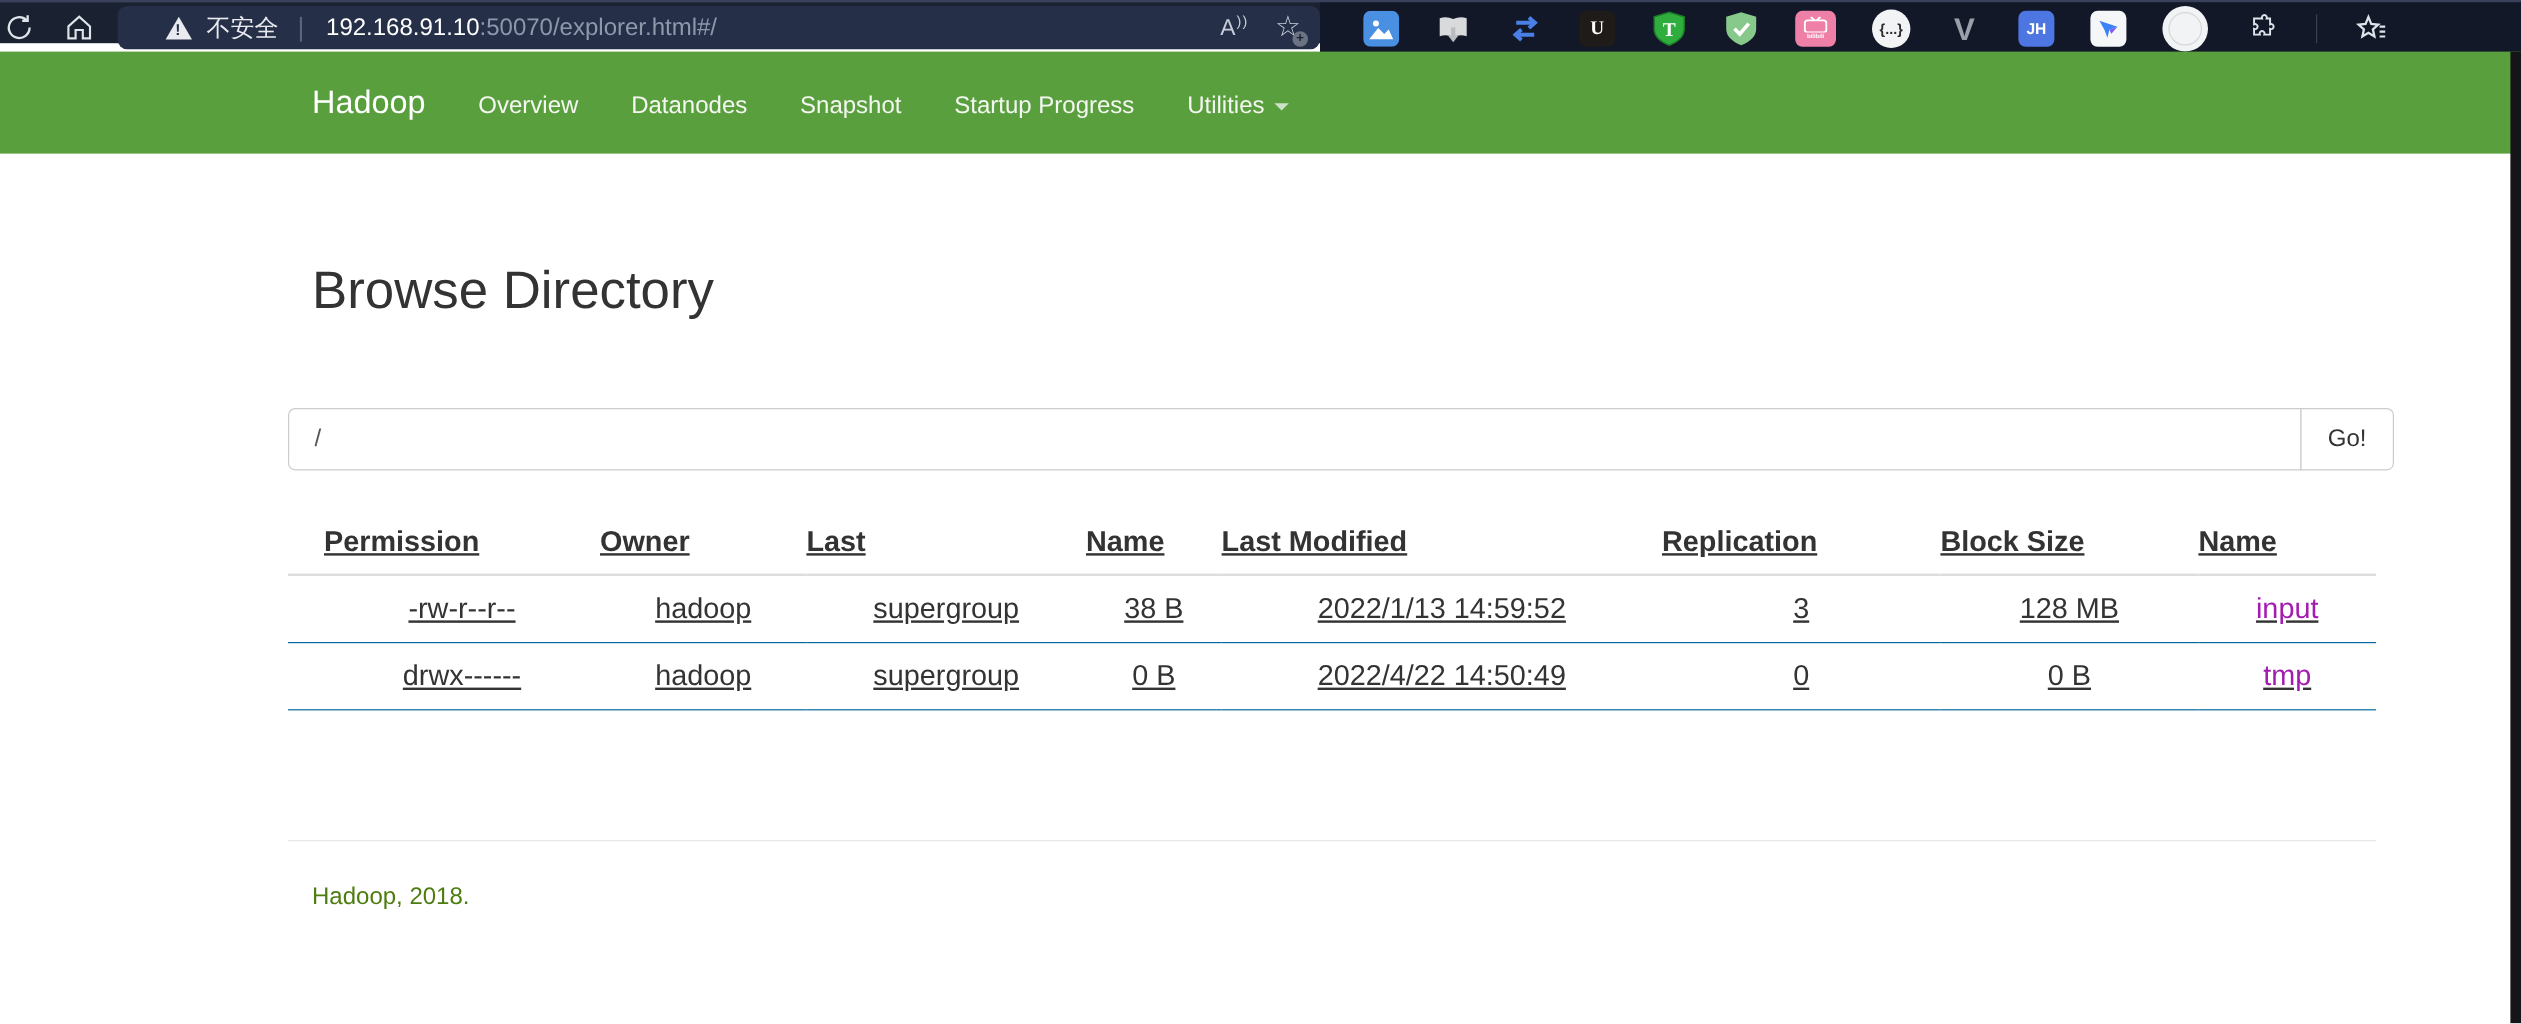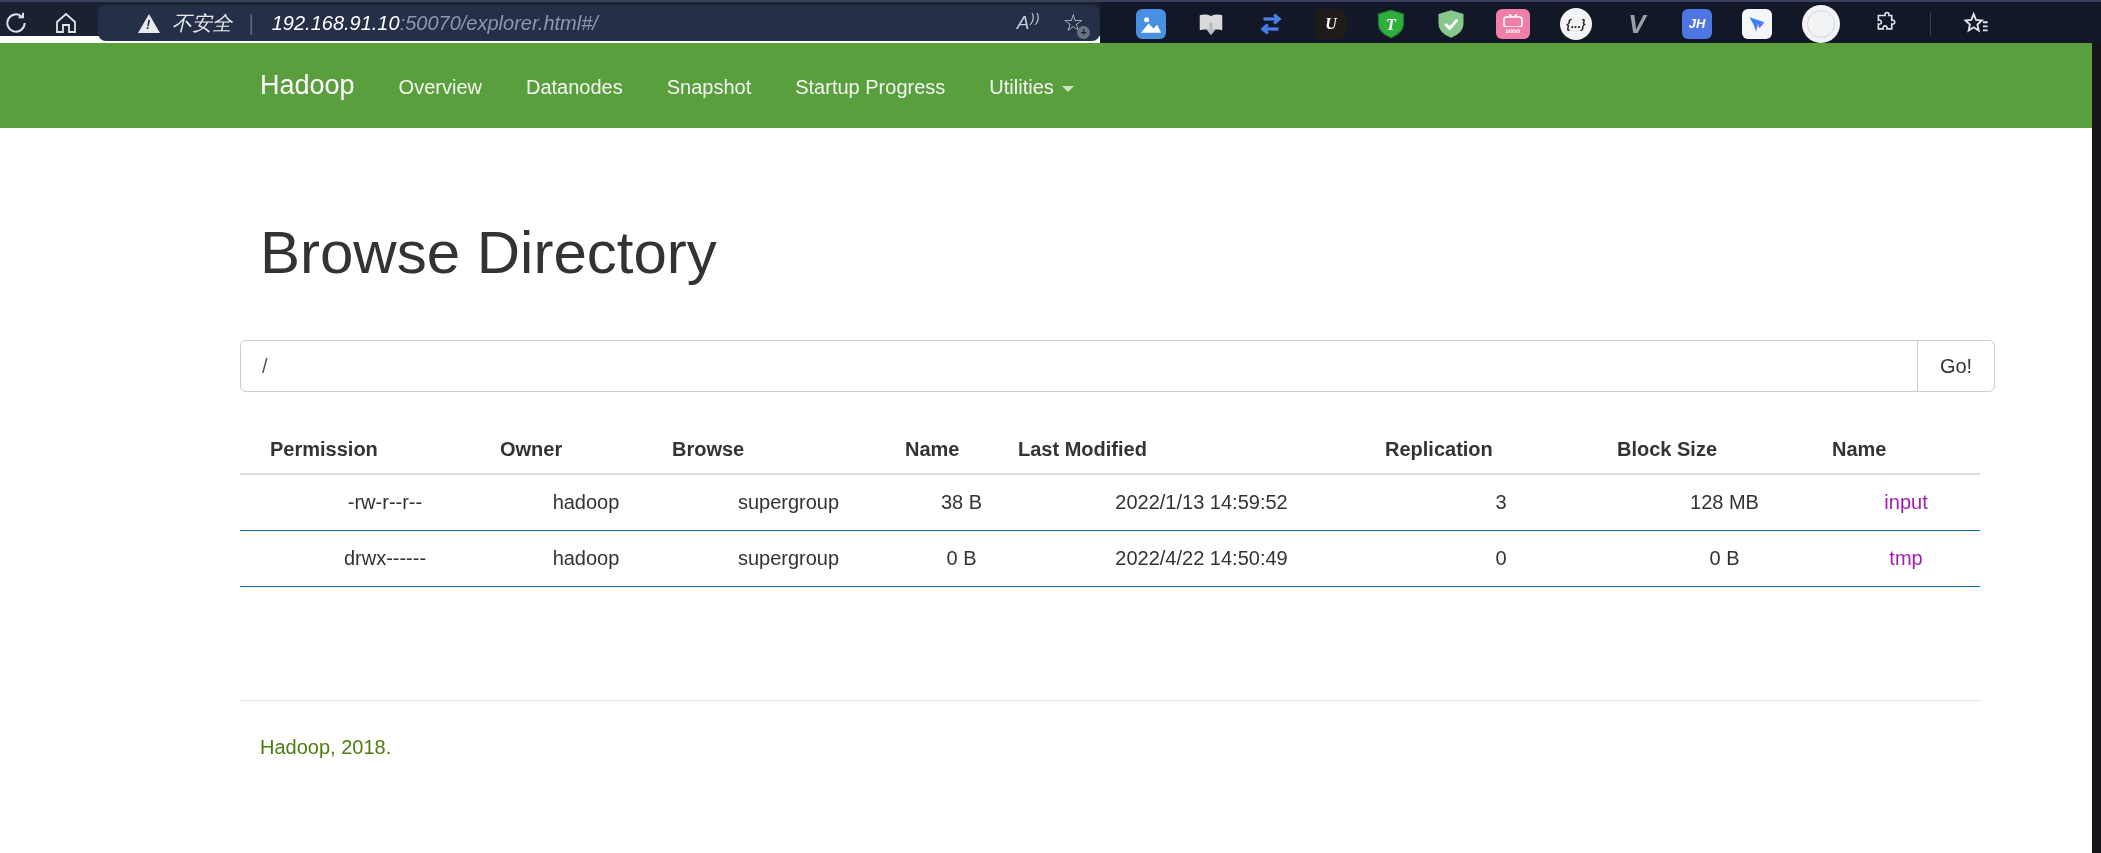--- a/index.html
+++ b/index.html
@@ -1,21 +1,21 @@
 <!DOCTYPE html>
 <html><head>
 <meta charset="utf-8">
 <style>
   html,body{margin:0;padding:0;background:#fff;}
   #screen{position:relative;width:2101px;height:853px;overflow:hidden;
           font-family:"Liberation Sans","DejaVu Sans",sans-serif;background:#fff;}
 
   
   .chrome{position:absolute;left:0;top:0;width:2101px;height:36px;background:#1a2232;
-          border-top:2px solid #39425a;box-sizing:border-box;font-style:italic;}
+          border-top:2px solid #39425a;box-sizing:border-box;}
   .chrome-btn{position:absolute;top:4px;width:36px;height:34px;display:flex;align-items:center;
               justify-content:center;color:#dfe3ea;}
   .addr{position:absolute;left:98px;top:3px;width:1002px;height:36px;background:#252f47;
         border-radius:8px;display:flex;align-items:center;color:#e8eaf0;font-size:20px;}
   .warn-tri{width:0;height:0;border-left:11px solid transparent;border-right:11px solid transparent;
             border-bottom:19px solid #e8eaf0;position:relative;margin-left:40px;}
   .warn-tri:after{content:"!";position:absolute;left:-3px;top:3px;color:#252f47;
                   font-size:13px;font-weight:bold;}
   .addr-sep{color:#5b6478;margin:0 18px 0 16px;font-size:22px;}
   .url-host{color:#ffffff;}
@@ -37,32 +37,32 @@
   .navbar{position:absolute;left:0;top:43px;width:2101px;height:85px;background:#5a9f3d;
           display:flex;align-items:center;}
   .nav-inner{display:flex;align-items:baseline;gap:44px;margin-left:260px;}
   .brand{color:#ffffff;font-size:27px;font-weight:500;}
   .nav-link{color:#f4f7f1;font-size:20px;cursor:pointer;}
   .caret{display:inline-block;width:0;height:0;border-left:6px solid transparent;
          border-right:6px solid transparent;border-top:6px solid rgba(255,255,255,.7);
          margin-left:8px;vertical-align:middle;}
 
   
-  .h1{position:absolute;left:260px;top:218px;font-size:60px;color:#333;}
+  .h1{position:absolute;left:260px;top:218px;font-size:44px;color:#333;}
   .pathgroup{position:absolute;left:240px;top:340px;width:1755px;height:52px;}
   .path-input{position:absolute;left:0;top:0;width:1678px;height:52px;box-sizing:border-box;
               border:1px solid #ccc;border-radius:6px 0 0 6px;font-size:20px;color:#555;
               padding-left:21px;outline:none;background:#fff;
               font-family:"Liberation Sans","DejaVu Sans",sans-serif;}
   .go-btn{position:absolute;right:0;top:0;width:78px;height:52px;box-sizing:border-box;
           border:1px solid #ccc;border-radius:0 6px 6px 0;background:#fff;font-size:20px;
           color:#333;cursor:pointer;font-family:"Liberation Sans","DejaVu Sans",sans-serif;}
 
   table.listing{position:absolute;left:240px;top:428px;width:1740px;border-collapse:collapse;
-                table-layout:fixed;font-size:20px;color:#333;}
+                table-layout:fixed;font-size:24px;color:#333;text-decoration:underline;}
   table.listing th{text-align:left;font-weight:bold;padding:10px 0 12px 0;border-bottom:2px solid #ddd;}
   table.listing td{padding:0;height:55px;border-bottom:1px solid #0369a1;vertical-align:middle;text-align:center;}
   table.listing th.c0, table.listing td.c0{padding-left:30px;}
   a.fname{color:#a21caf;text-decoration:none;cursor:pointer;margin-top:48px;}
 
   .foot-hr{position:absolute;left:240px;top:700px;width:1740px;height:0;border-top:1px solid #e7e7e7;}
   .footer-txt{position:absolute;left:260px;top:736px;font-size:20px;color:#4d7c0f;}
 
   
   .scrollbar{position:absolute;right:0;top:43px;width:9px;height:810px;background:#141419;}
@@ -201,21 +201,21 @@
         <col style="width:113px">
       <col style="width:367px">
         <col style="width:232px">
         <col style="width:215px">
         <col style="width:148px">
     </colgroup>
     <thead>
       <tr>
         <th class="c0">Permission</th>
         <th>Owner</th>
-        <th>Browse</th>
+        <th>Last</th>
         <th>Name</th>
         <th>Last Modified</th>
         <th>Replication</th>
         <th>Block Size</th>
         <th>Name</th>
       </tr>
     </thead>
     <tbody>
       <tr>
         <td class="c0">-rw-r--r--</td>

